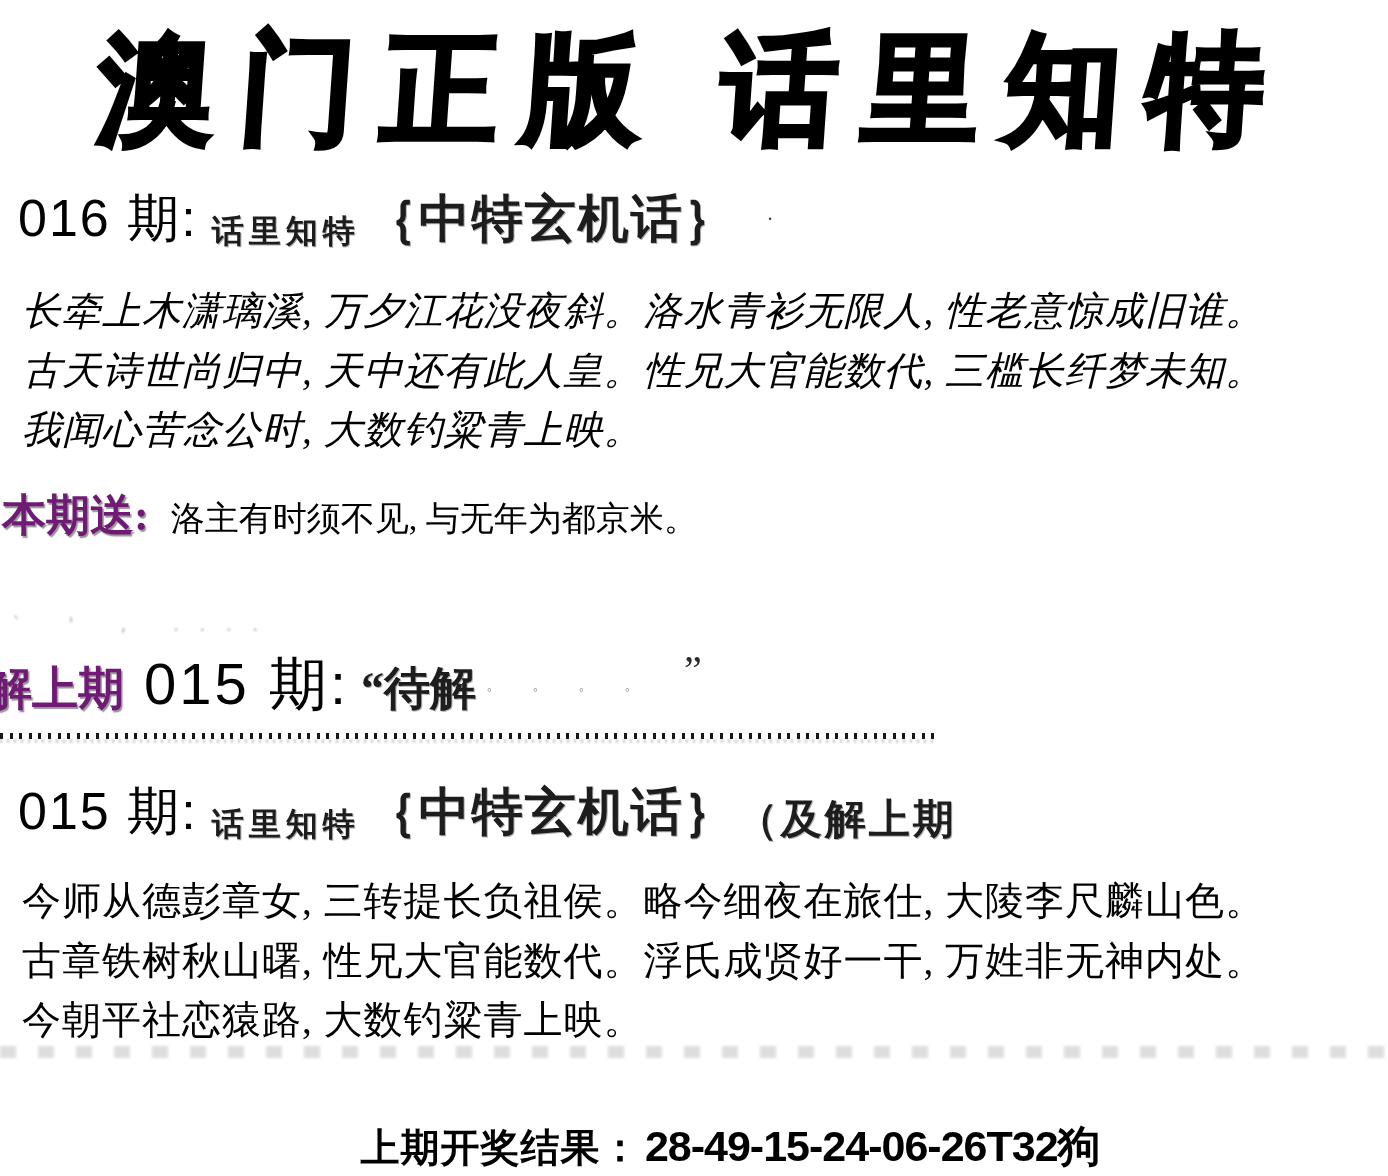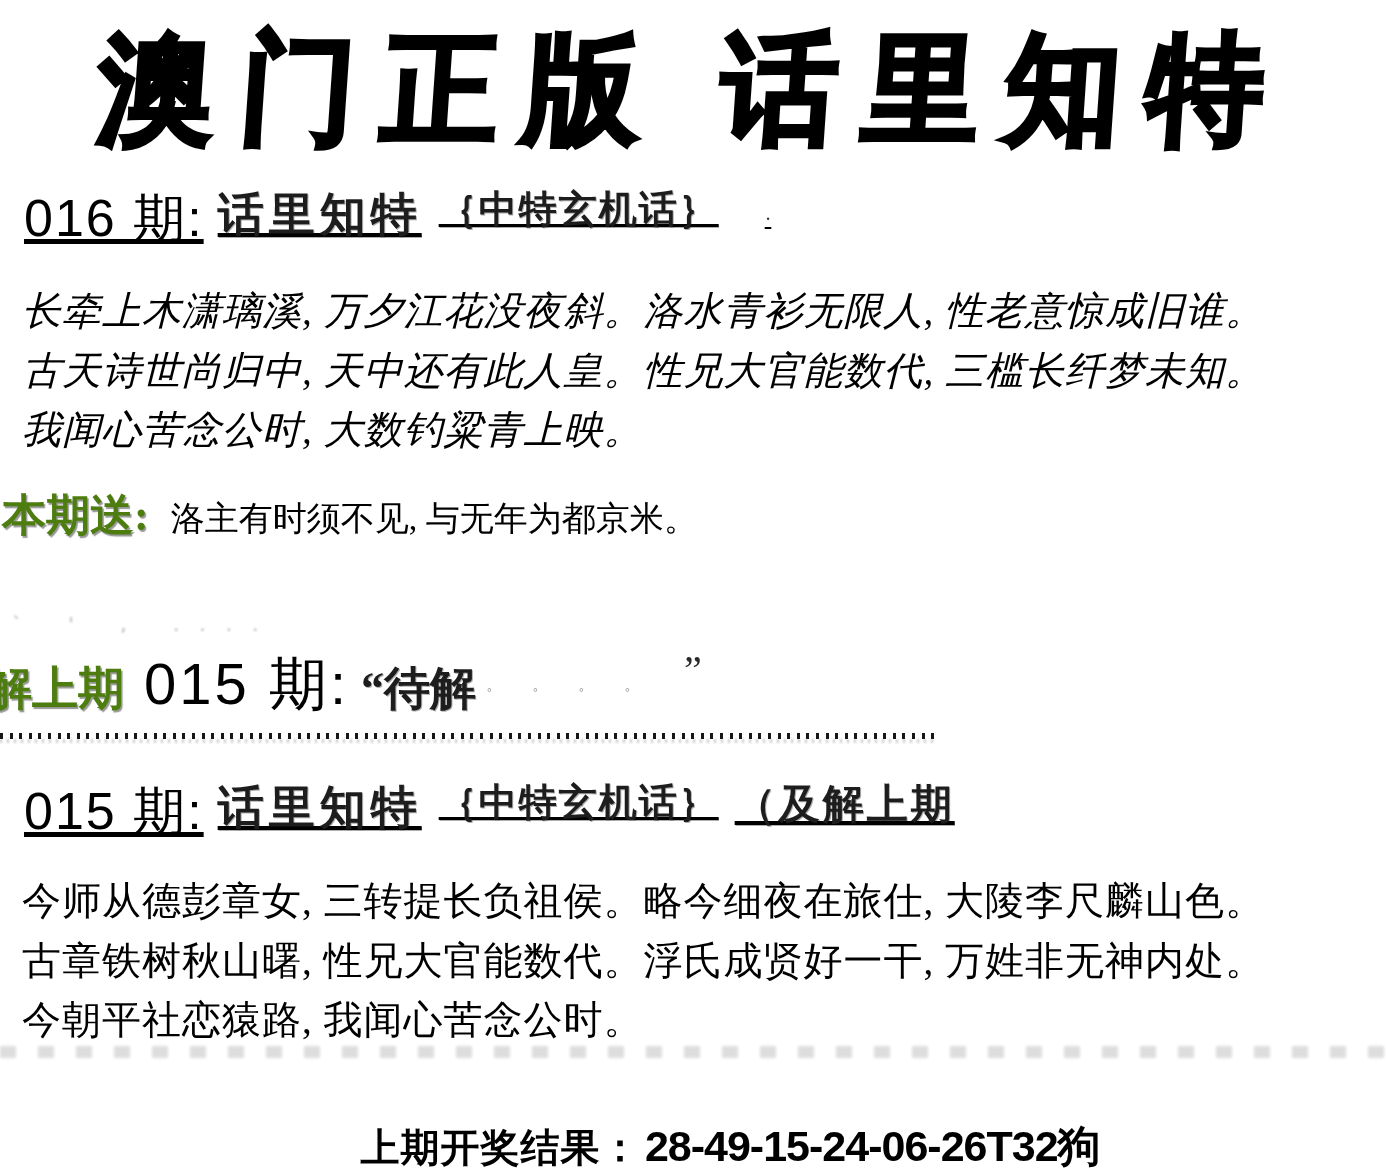--- a/index.html
+++ b/index.html
@@ -13,40 +13,40 @@
   .title {
     position:absolute; top:6px; left:0; width:100%;
     text-align:center; white-space:nowrap;
     font-size:116px; line-height:168px; font-weight:bold;
     letter-spacing:26px;
     -webkit-text-stroke:4px #000;
     transform:skewX(-4deg) scaleY(1.04);
   }
 
   
-  .heading { position:absolute; left:24px; white-space:nowrap; display:flex; align-items:flex-start;text-decoration:underline; }
+  .heading { position:absolute; left:18px; white-space:nowrap; display:flex; align-items:flex-end; }
   .h016 { top:184px; }
   .h015 { top:777px; }
   .heading .issue {
     font-family:"Liberation Sans","DejaVu Sans",sans-serif;
     font-size:52px; font-weight:500; letter-spacing:2px; margin-right:14px;
   }
-  .heading .hname { font-size:46px; font-weight:bold; letter-spacing:5px; margin-right:17px; }
-  .heading .hsub  { font-size:38px; font-weight:bold; letter-spacing:2px; margin-right:16px; }
+  .heading .hname { font-size:32px; font-weight:bold; letter-spacing:5px; margin-right:6px; }
+  .heading .hsub  { font-size:51px; font-weight:bold; letter-spacing:2px; }
   .heading .hparen{ font-size:41px; font-weight:bold; letter-spacing:3px; }
   .hmark { font-size:20px; color:#3a3a3a; margin-left:30px; align-self:center; }
 
   
   .degraded {
     color:#1d1d1d;
     text-shadow:1px 1px 0 rgba(110,110,110,.55);
     filter:blur(.4px);
   }
   .degraded-label {
-    color:#4d7c0f; font-weight:bold;
+    color:#701a75; font-weight:bold;
     text-shadow:1.5px 1.5px 1px rgba(125,125,125,.8);
     filter:blur(.6px);
   }
 
   
   .poem { position:absolute; left:22px; font-size:39px; line-height:59.5px; letter-spacing:1px; white-space:nowrap; }
   .p016 { top:281px;font-style:italic; }
   .p015 { top:871px; }
 
   
@@ -144,21 +144,21 @@
   <div class="heading h015">
     <span class="issue">015 期:</span>
     <span class="hname degraded">话里知特</span>
     <span class="hsub degraded">｛中特玄机话｝</span>
     <span class="hparen degraded">（及解上期</span>
   </div>
 
   <div class="poem p015">
     <div class="poem-line">今师从德彭章女, 三转提长负祖侯。略今细夜在旅仕, 大陵李尺麟山色。</div>
     <div class="poem-line">古章铁树秋山曙, 性兄大官能数代。浮氏成贤好一干, 万姓非无神内处。</div>
-    <div class="poem-line">今朝平社恋猿路, 我闻心苦念公时。</div>
+    <div class="poem-line">今朝平社恋猿路, 大数钓粱青上映。</div>
   </div>
 
   <div class="noise2"></div>
 
 
   <div class="footer">
     <span class="result-label">上期开奖结果：</span>
     <span class="result-numbers">28-49-15-24-06-26T32狗</span>
   </div>
 

